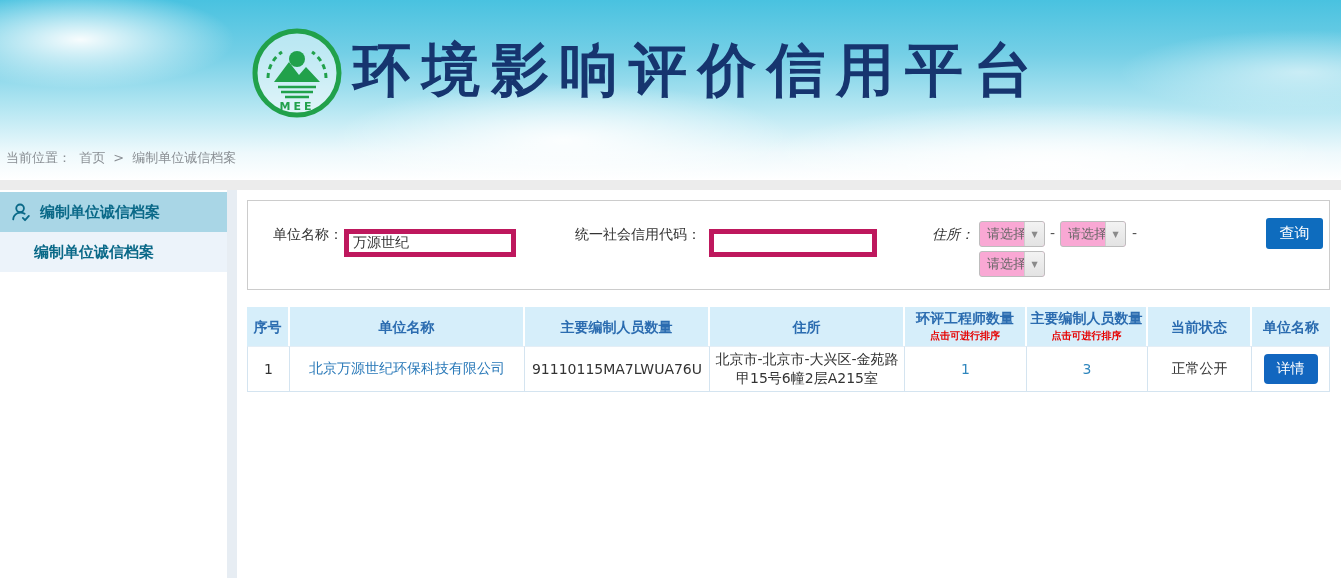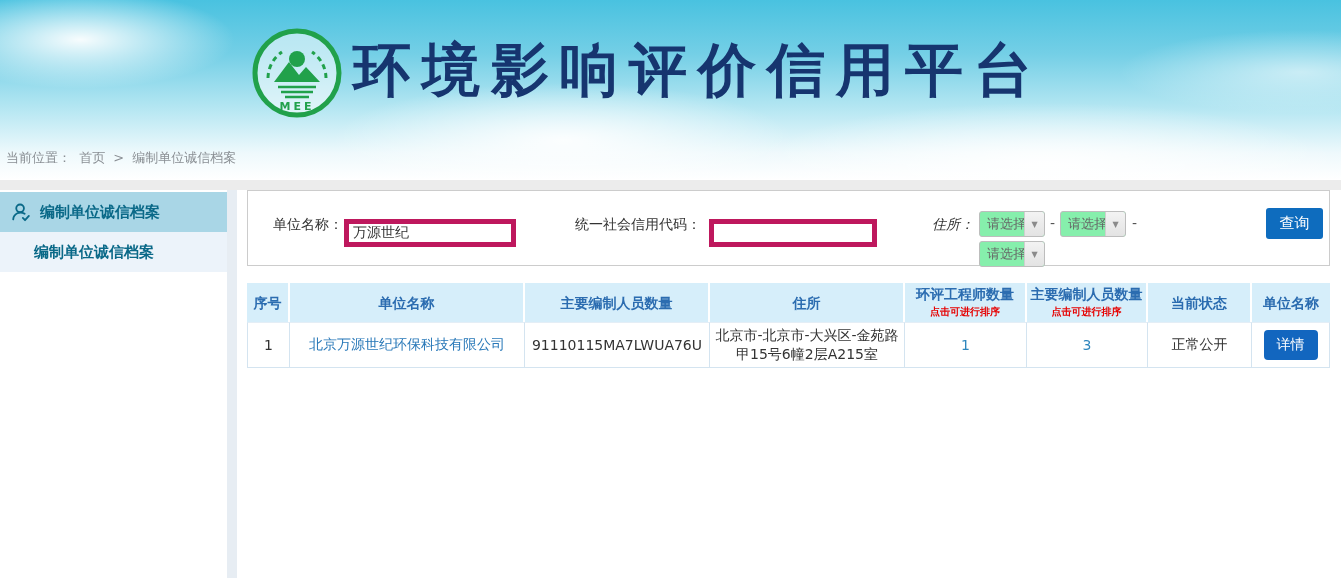--- a/index.html
+++ b/index.html
@@ -29,33 +29,33 @@
   .sidebar { width:227px; flex:0 0 227px; background:#fff; }
   .side-item { height:40px; display:flex; align-items:center; font-size:15px;
     font-weight:bold; color:#0a6988; cursor:pointer; }
   .side-item.active { background:#a9d6e6; padding-left:10px; margin-top:2px; }
   .side-item.sub { background:#ecf3fa; padding-left:34px; }
   .side-item .icon { width:22px; height:22px; margin-right:8px; }
   .v-divider { width:10px; flex:0 0 10px; background:#e7edf3; }
   .main { margin-left:10px; width:1083px; }
 
   
-  .search-panel { position:relative; width:1083px; height:76px;
+  .search-panel { position:relative; margin-top:10px; width:1083px; height:90px;
     border:1px solid #ccc; background:#fff; }
   .f-label { position:absolute; font-size:14px; color:#333; line-height:28px; top:19px; }
   .lbl-name { left:25px; }
   .lbl-code { left:327px; }
   .lbl-addr { left:684px;font-style:italic; }
   .f-input { position:absolute; top:28px; height:28px; border:5px solid #be185d;
     font-size:14px; color:#333; padding:0 4px; outline:none;
     font-family:"DejaVu Sans","Liberation Sans",sans-serif; }
   .inp-name { left:96px; width:172px; }
   .inp-code { left:461px; width:168px; }
   .dd { position:absolute; width:66px; height:26px; border:1px solid #bdbdbd;
-    border-radius:3px; background:#86efac; display:flex; cursor:pointer; }
+    border-radius:3px; background:#f9a8d4; display:flex; cursor:pointer; }
   .dd1 { left:731px; top:20px; }
   .dd2 { left:812px; top:20px; }
   .dd3 { left:731px; top:50px; }
   .dd-text { flex:1; font-size:13px; color:#666; line-height:24px; padding-left:7px; overflow:hidden; white-space:nowrap; }
   .dd-arrow { width:20px; background:linear-gradient(#f3f3f3,#e3e3e3); border-left:1px solid #cfcfcf;
     display:flex; align-items:center; justify-content:center; color:#8a8a8a; font-size:8px;
     border-radius:0 2px 2px 0; }
   .hyphen { position:absolute; top:24px; font-size:14px; color:#555; }
   .hy1 { left:802px; } .hy2 { left:884px; }
   .btn-query { position:absolute; left:1018px; top:17px; width:57px; height:31px;

